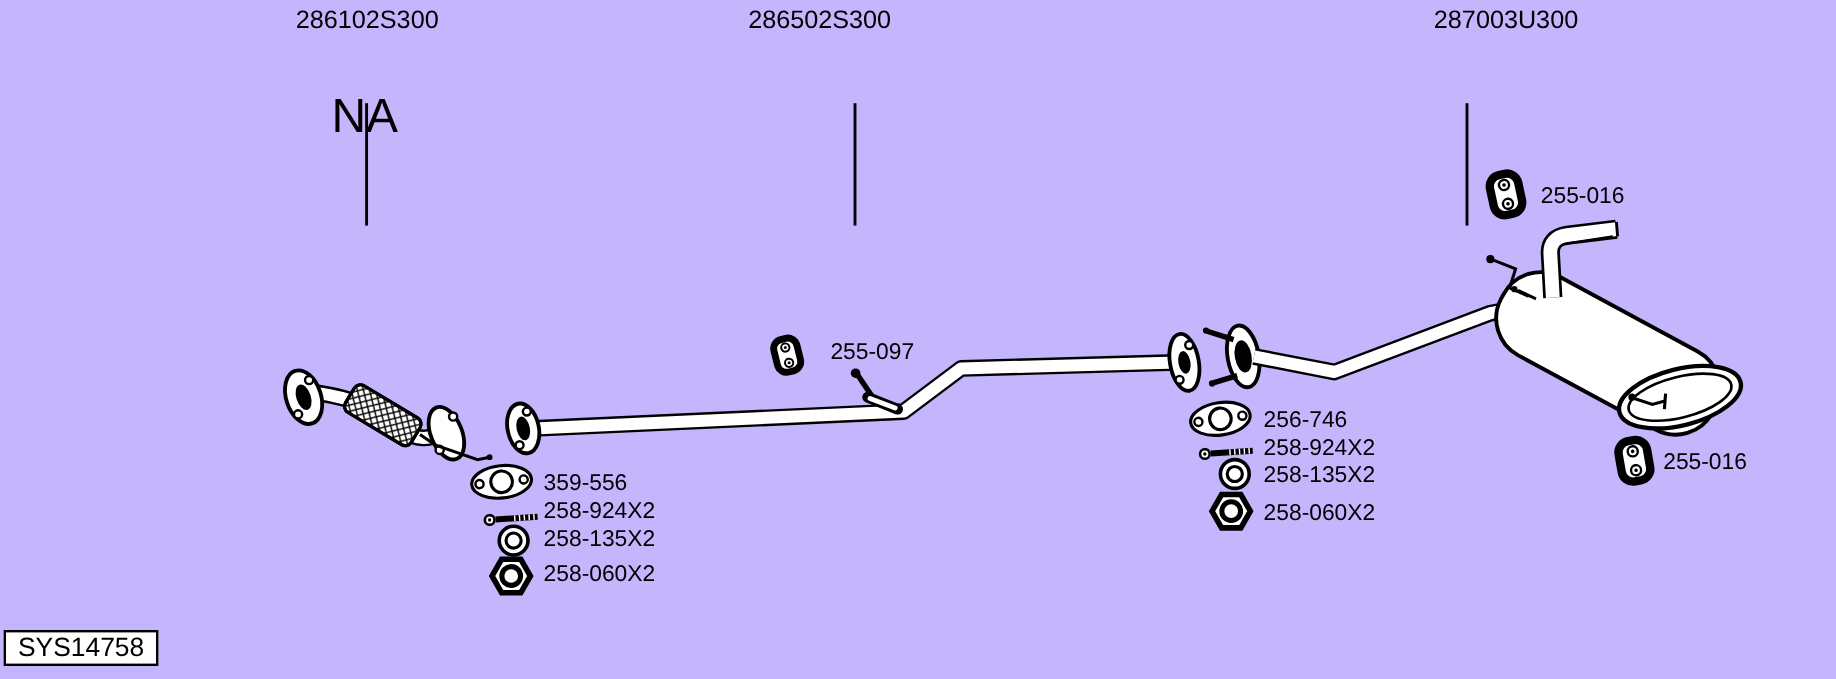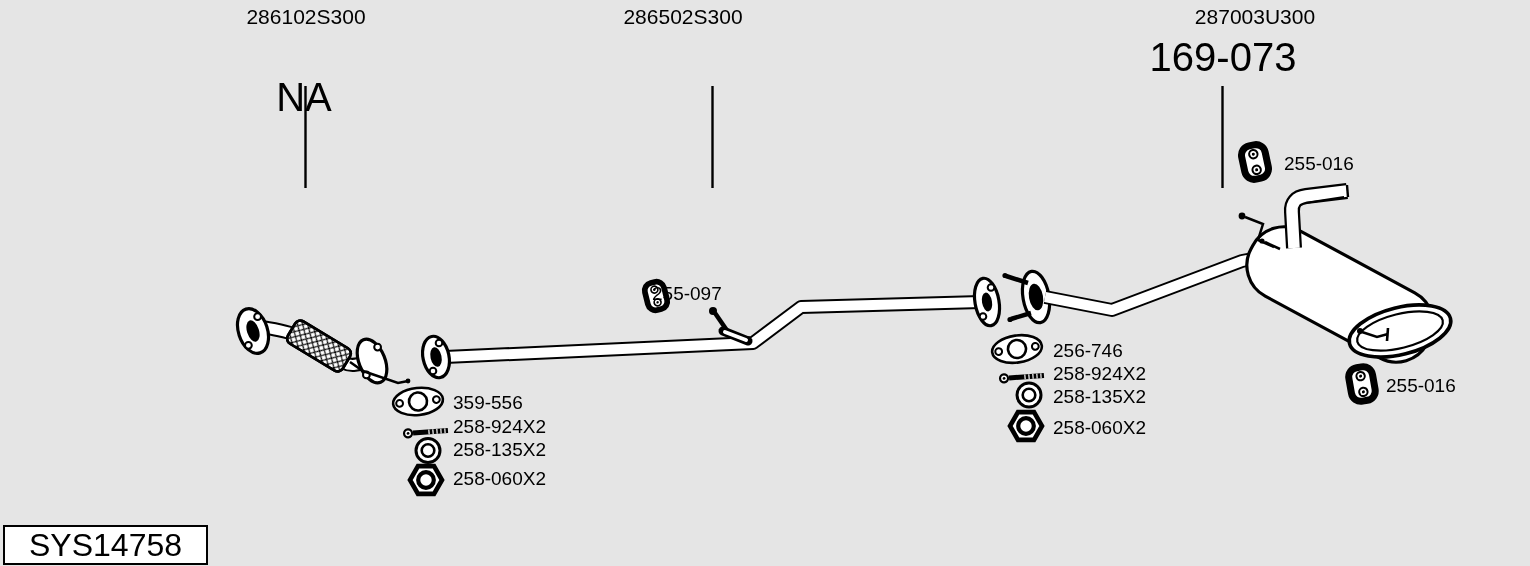--- a/index.html
+++ b/index.html
@@ -1,24 +1,24 @@
 <!DOCTYPE html>
 <html><head>
 <meta charset="utf-8">
 <style>
   html,body{margin:0;padding:0;background:#fff;}
-  .stage{position:relative;width:1530px;height:566px;background:#e5e5e5;overflow:hidden;
+  .stage{position:relative;width:1530px;height:566px;background:#c4b5fd;overflow:hidden;
          font-family:"Liberation Sans","DejaVu Sans",sans-serif;color:#000;text-decoration:underline;}
   .art{position:absolute;left:0;top:0;}
   .t{position:absolute;line-height:1;white-space:nowrap;color:#000;}
   .ctr{transform:translateX(-50%);}
   .code{font-size:21px;}
   .name{font-size:40px;}
   .callout{font-size:19px;}
-  .sys{font-size:32px;border:2.5px solid #000;padding:2px 24px;background:#fff;}
+  .sys{font-size:22px;border:2.5px solid #000;padding:2px 10px;background:#fff;}
 </style>
 </head>
 <body>
 
 <div class="stage">
 
   <svg class="art" width="1530" height="566" viewBox="0 0 1530 566">
     <defs>
       <pattern id="xh" width="7" height="7" patternUnits="userSpaceOnUse">
         <path d="M0 0L7 7M7 0L0 7" stroke="#000" stroke-width="1.2" fill="none"></path>
@@ -162,24 +162,23 @@
     <use href="#icon-gasket" transform="translate(1017 349) rotate(-8)"></use>
     <use href="#icon-bolt" transform="translate(1023 377) rotate(-4)"></use>
     <use href="#icon-washer" transform="translate(1029 395)"></use>
     <use href="#icon-nut" transform="translate(1026 426)"></use>
   </svg>
 
   <div class="t code ctr" style="left:306px;top:6px;">286102S300</div>
   <div class="t name ctr" style="left:304px;top:37px;margin-top:40px;">NA</div>
   <div class="t code ctr" style="left:683px;top:6px;">286502S300</div>
   <div class="t code ctr" style="left:1255px;top:6px;">287003U300</div>
-  <div class="t name ctr" style="left:1223px;top:37px;">169-073</div>
 
   <div class="t callout" style="left:1284px;top:154px;">255-016</div>
-  <div class="t callout" style="left:652px;top:284px;text-align:center;">255-097</div>
+  <div class="t callout" style="left:692px;top:284px;text-align:center;">255-097</div>
   <div class="t callout" style="left:1386px;top:376px;">255-016</div>
 
   <div class="t callout" style="left:453px;top:393px;">359-556</div>
   <div class="t callout" style="left:453px;top:417px;">258-924X2</div>
   <div class="t callout" style="left:453px;top:440px;">258-135X2</div>
   <div class="t callout" style="left:453px;top:469px;">258-060X2</div>
 
   <div class="t callout" style="left:1053px;top:341px;">256-746</div>
   <div class="t callout" style="left:1053px;top:364px;">258-924X2</div>
   <div class="t callout" style="left:1053px;top:387px;">258-135X2</div>

